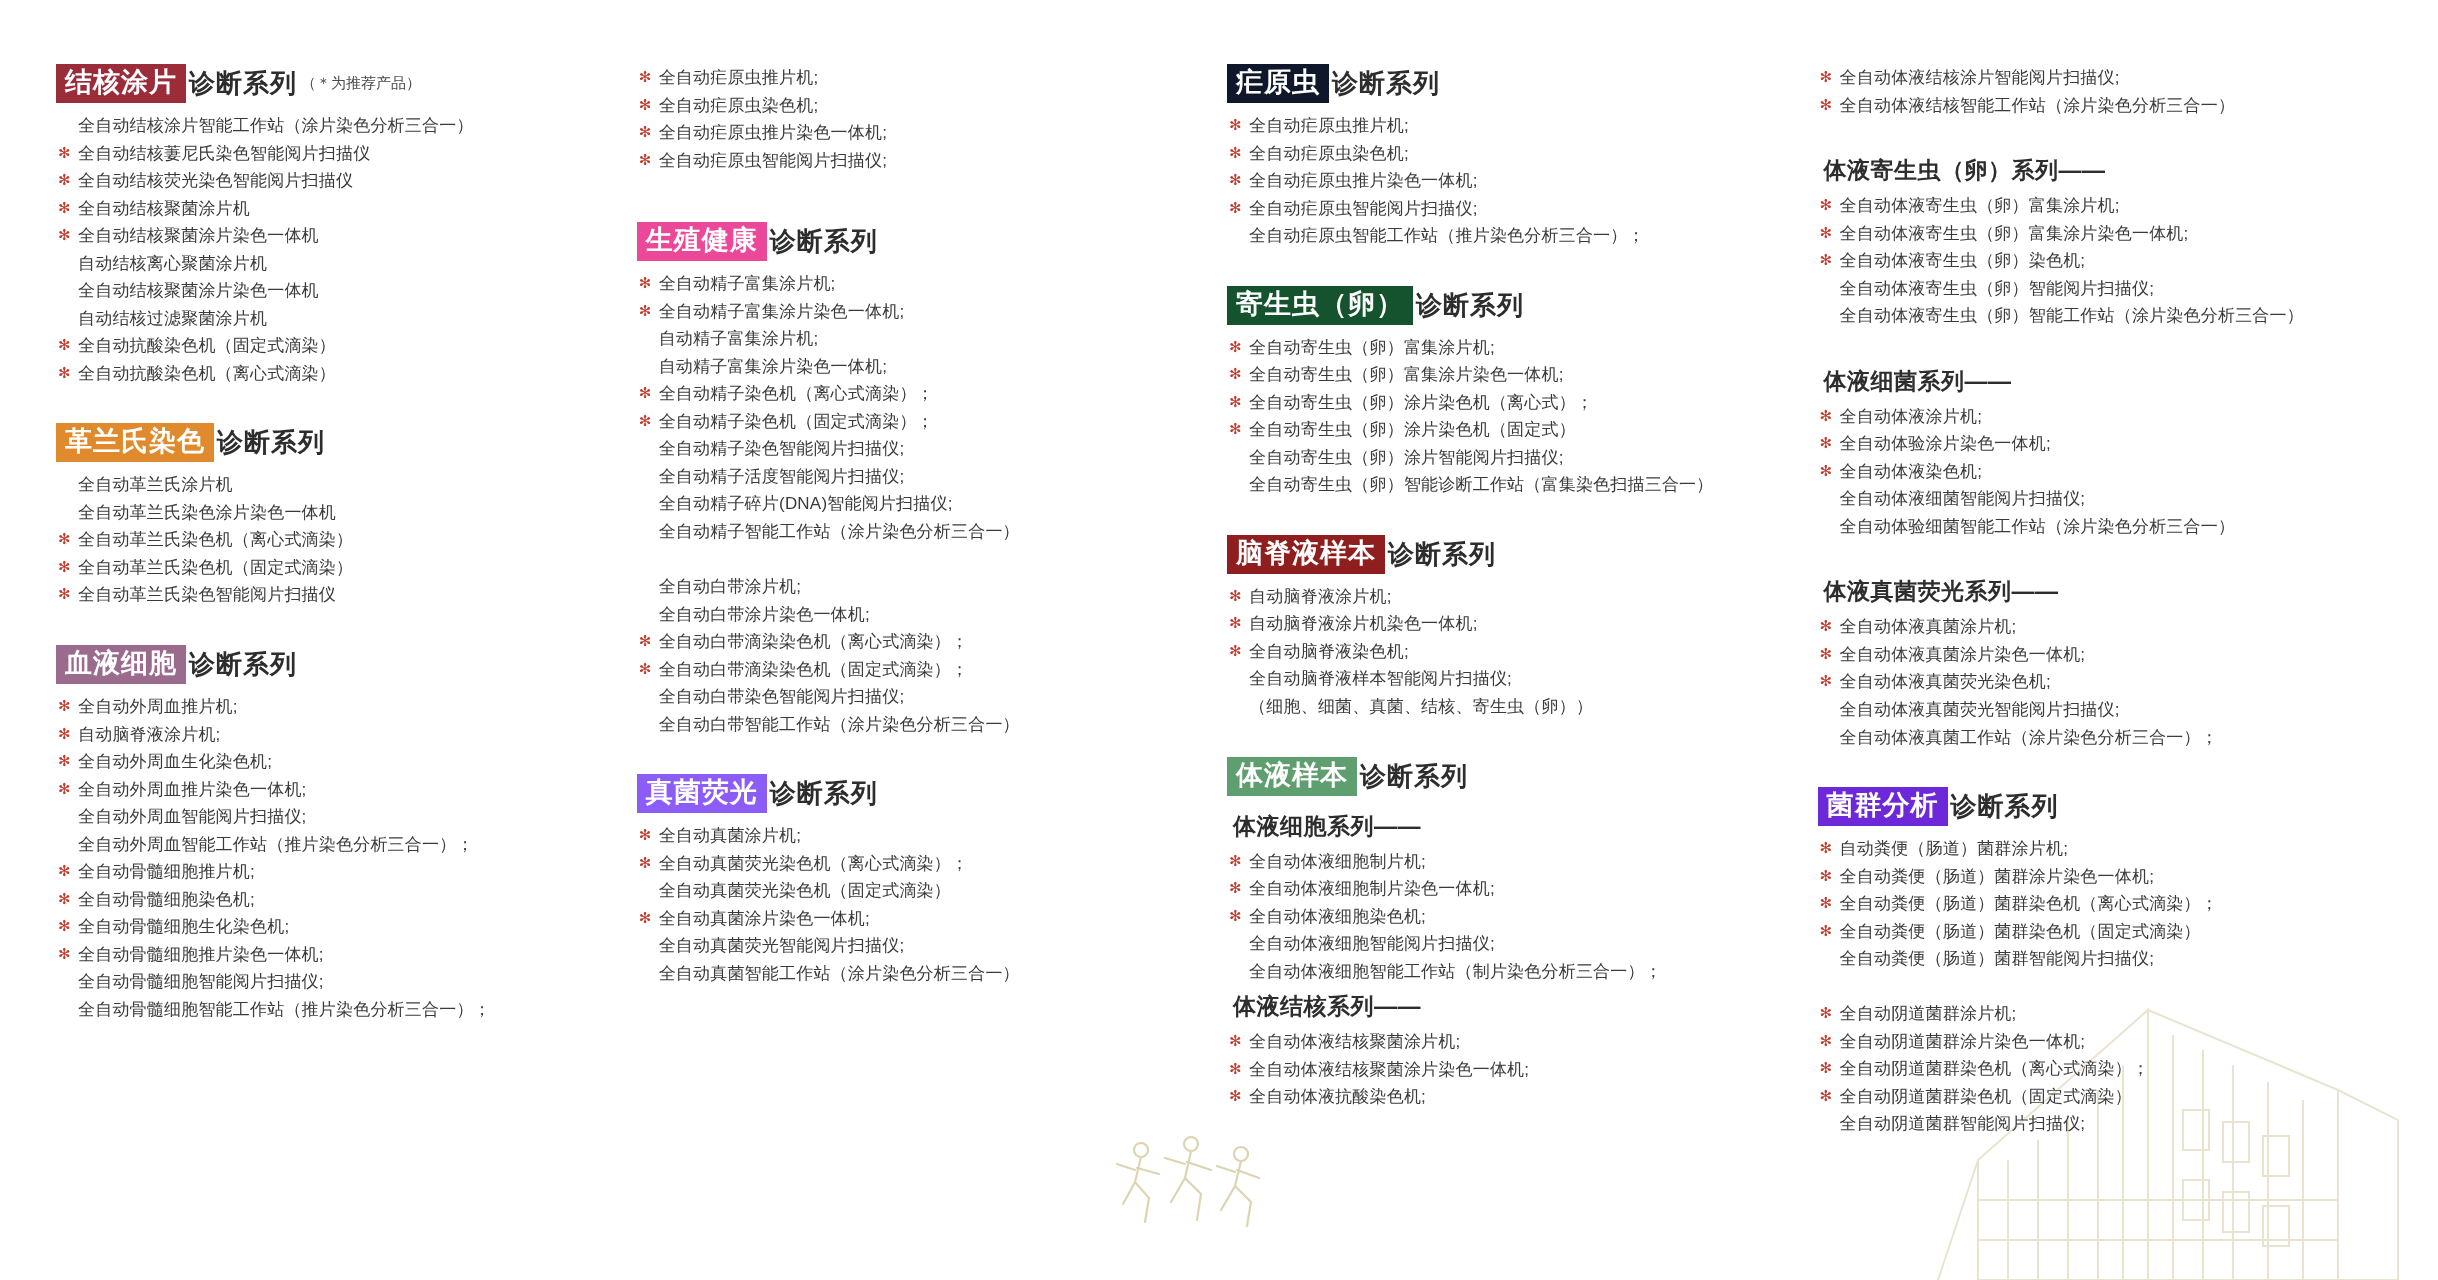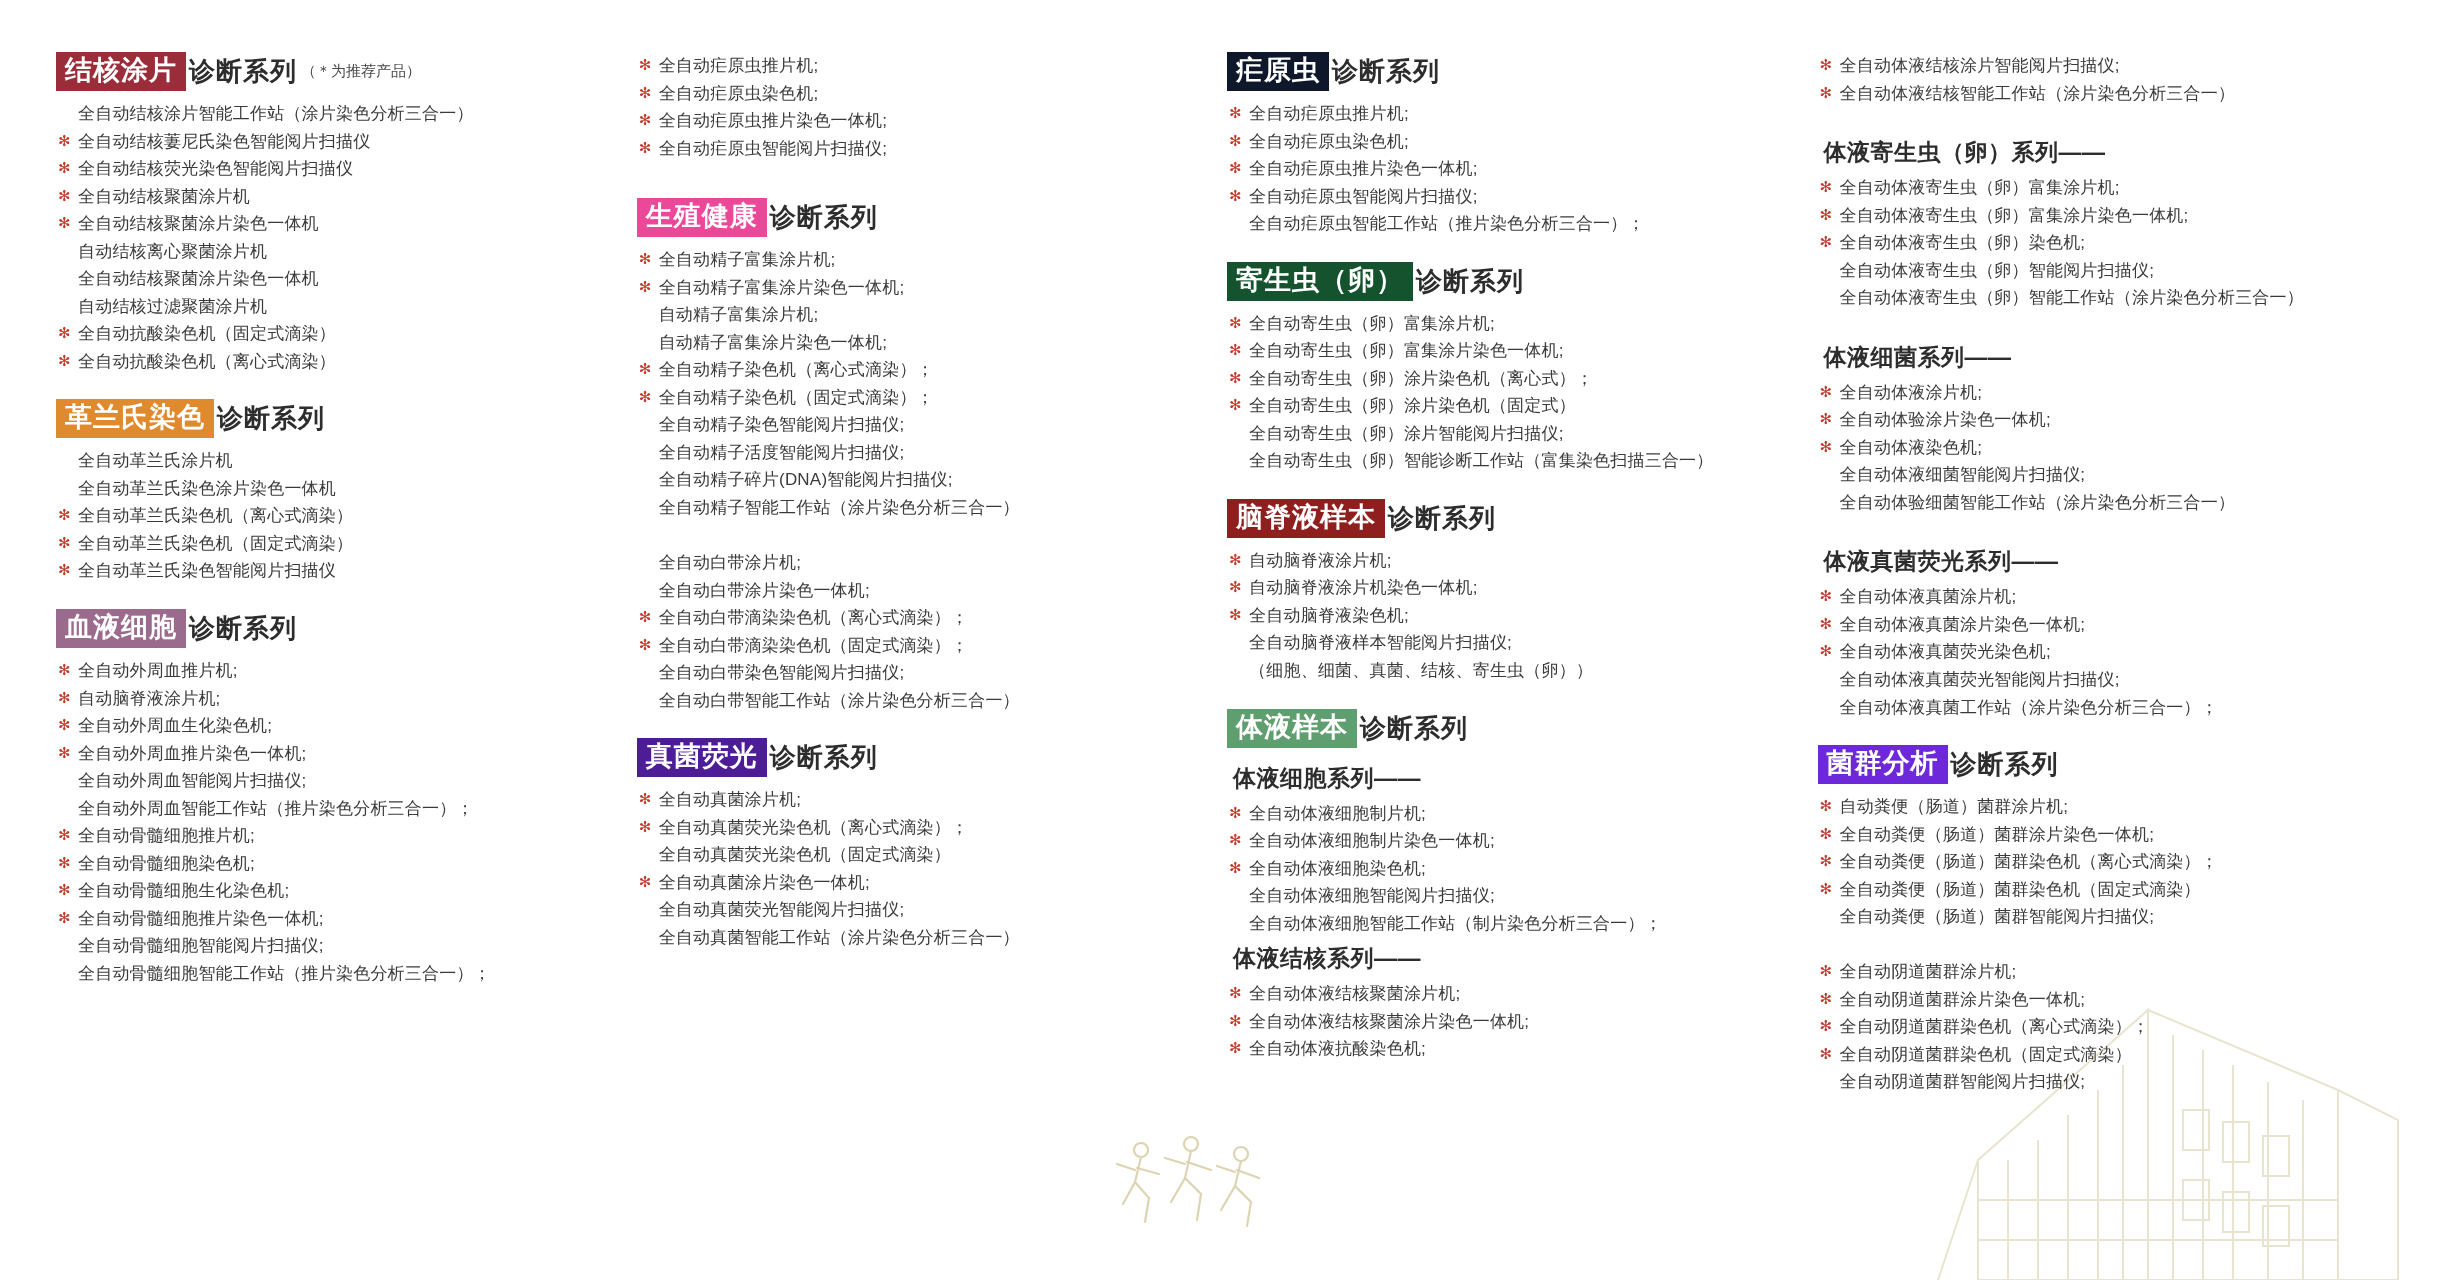--- a/index.html
+++ b/index.html
@@ -44,21 +44,21 @@
     box-sizing: border-box;
   }
   .col {
     position: relative;
   }
   .col-1 { width: 590px; }
   .col-2 { width: 600px; }
   .col-3 { width: 600px; }
   .col-4 { width: 600px; }
 
-  .group { margin-bottom: 10px; }
+  .group { margin-bottom: 10px; margin-top: 12px; }
 
   .group-head {
     display: inline-block;
     font-size: 0;
     white-space: nowrap;
     margin-bottom: 9px;
   }
   .tag {
     display: inline-block;
     color: #ffffff;
@@ -249,21 +249,21 @@
         <li class="star">全自动白带滴染染色机（固定式滴染）；</li>
         <li>全自动白带染色智能阅片扫描仪;</li>
         <li>全自动白带智能工作站（涂片染色分析三合一）</li>
       </ul>
     </div>
 
     <div class="spacer-sm"></div>
 
     <div class="group">
       <div class="group-head">
-        <span class="tag" style="background:#4c1d95">真菌荧光</span><span class="tag-suffix">诊断系列</span>
+        <span class="tag" style="background:#8b5cf6">真菌荧光</span><span class="tag-suffix">诊断系列</span>
       </div>
       <ul class="items">
         <li class="star">全自动真菌涂片机;</li>
         <li class="star">全自动真菌荧光染色机（离心式滴染）；</li>
         <li>全自动真菌荧光染色机（固定式滴染）</li>
         <li class="star">全自动真菌涂片染色一体机;</li>
         <li>全自动真菌荧光智能阅片扫描仪;</li>
         <li>全自动真菌智能工作站（涂片染色分析三合一）</li>
       </ul>
     </div>

